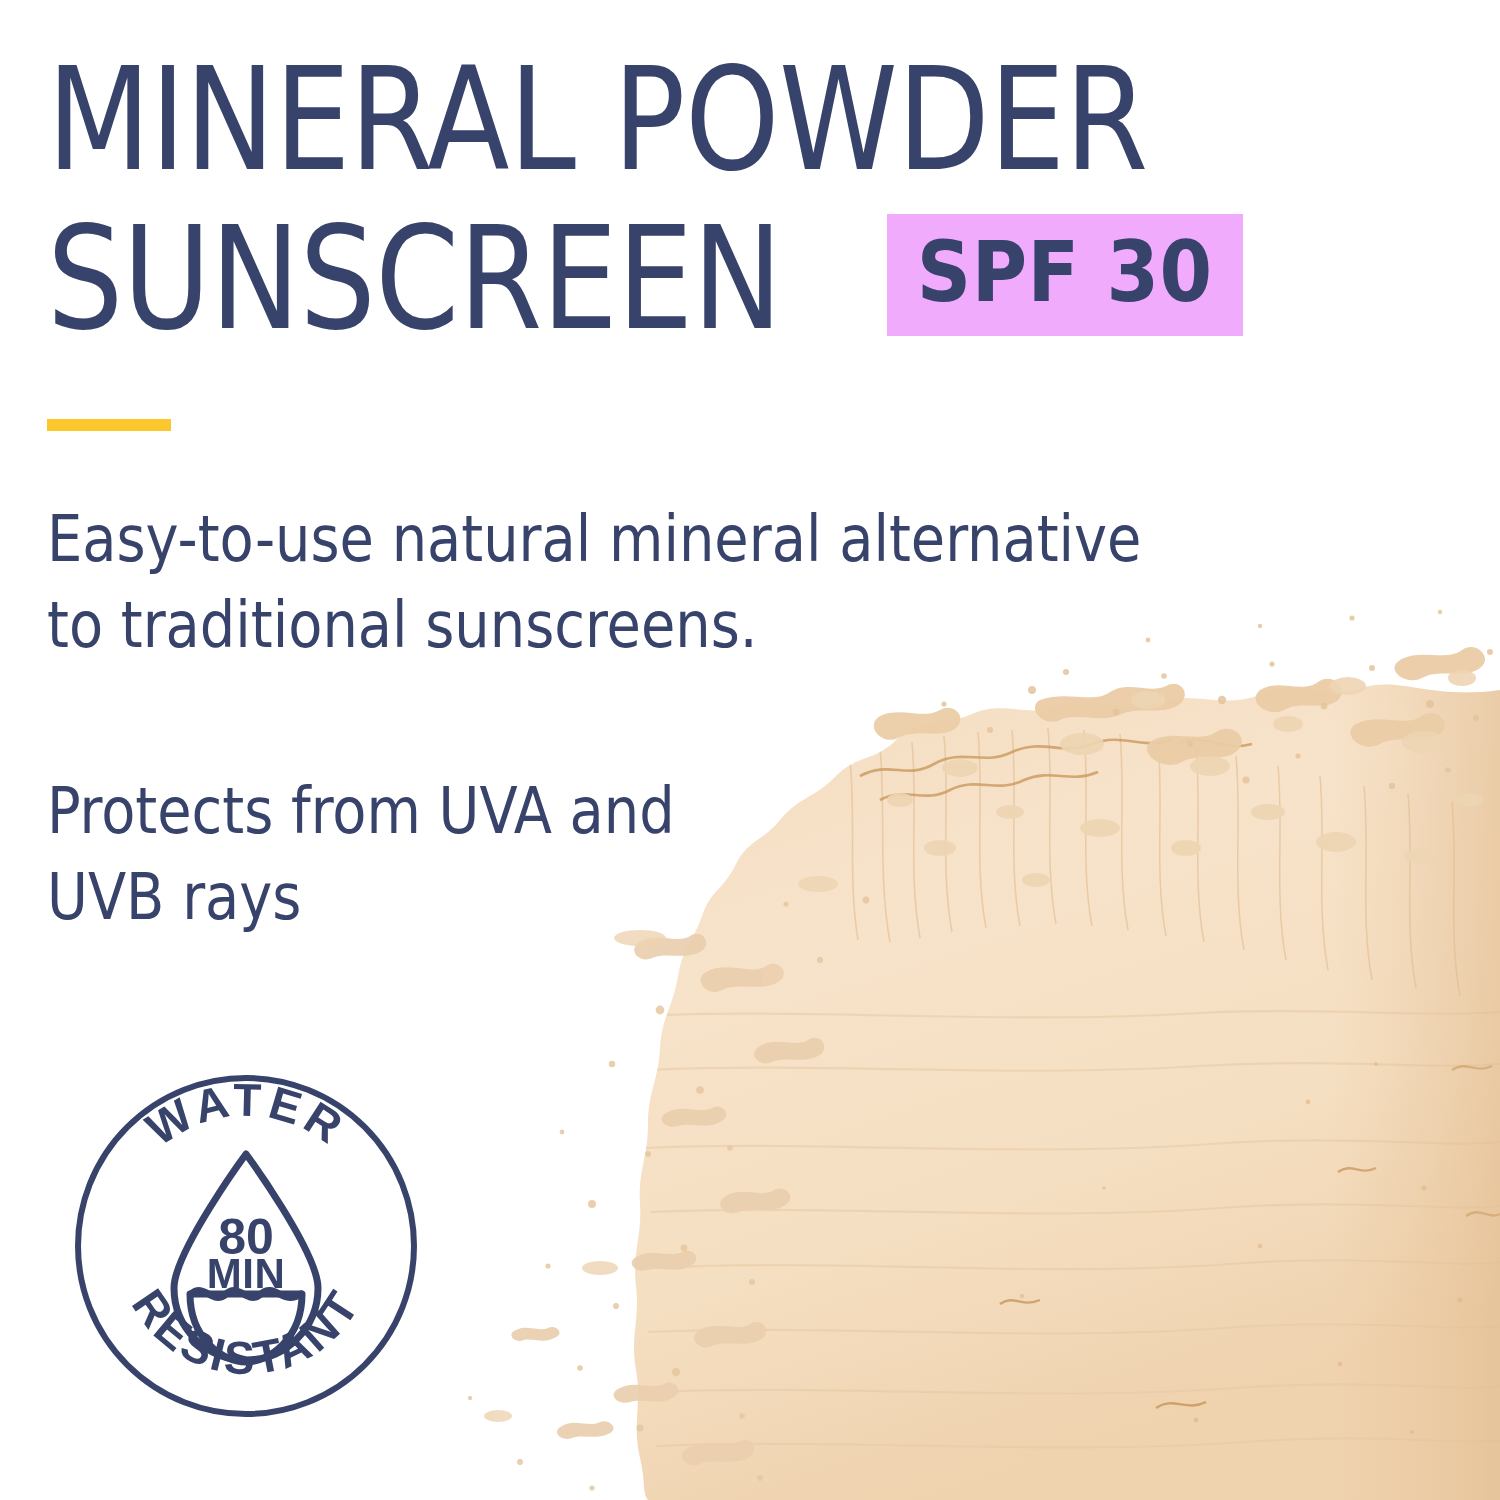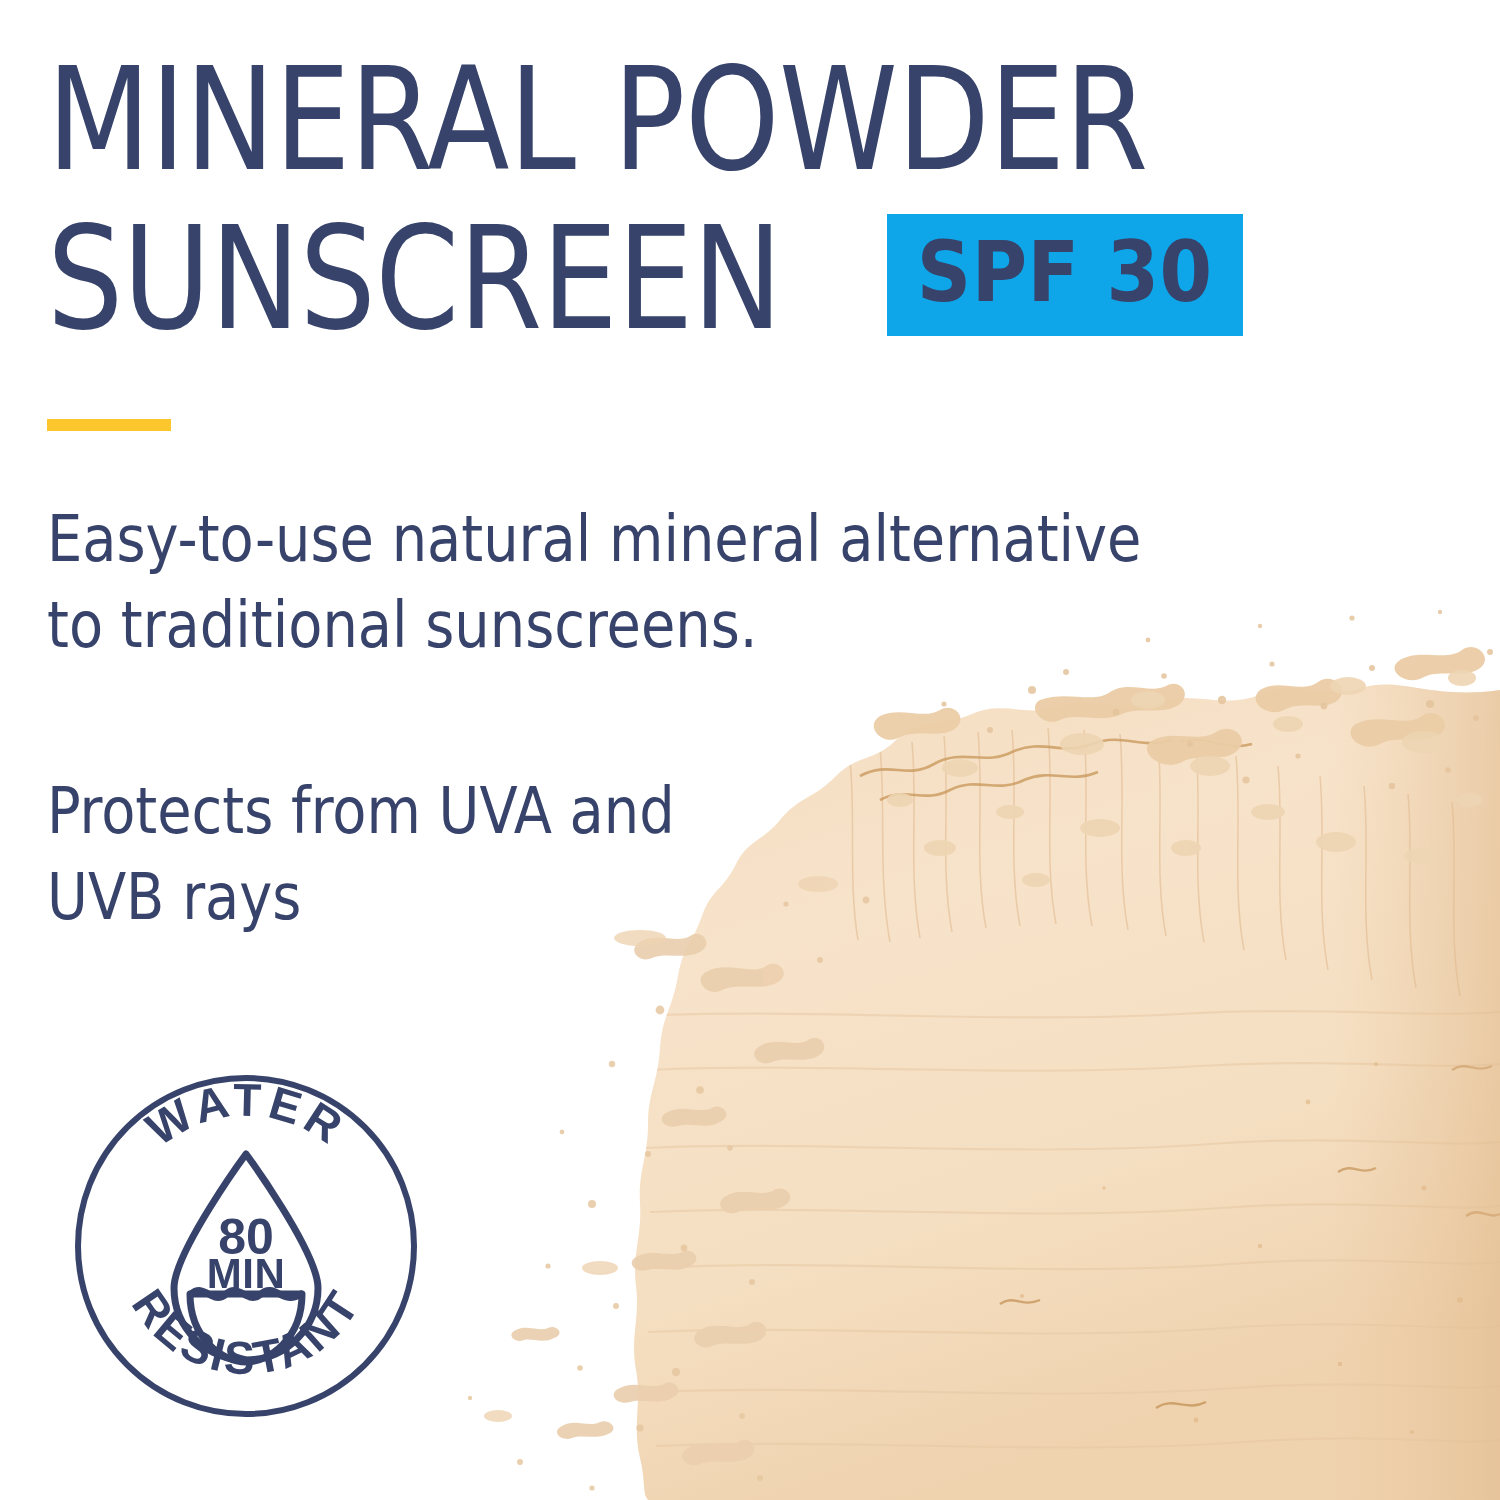--- a/index.html
+++ b/index.html
@@ -46,21 +46,21 @@
     font-family: "Liberation Sans Narrow", "DejaVu Sans Condensed", "Liberation Sans", sans-serif;
     font-size: 142px;
     line-height: 1.12;
     font-weight: 400;
     letter-spacing: -0.5px;
     white-space: nowrap;
     transform: scaleX(0.94);
     transform-origin: left center;
   }
   #spf-badge {
-    background: #0ea5e9;
+    background: #f0abfc;
     color: #37436A;
     font-family: "Liberation Sans Narrow", "DejaVu Sans Condensed", "Liberation Sans", sans-serif;
     font-size: 84px;
     font-weight: 700;
     letter-spacing: 0.5px;
     padding: 16px 30px 22px 30px;
     margin-left: 58px;
     line-height: 1;
     white-space: nowrap;
     align-self: center;

